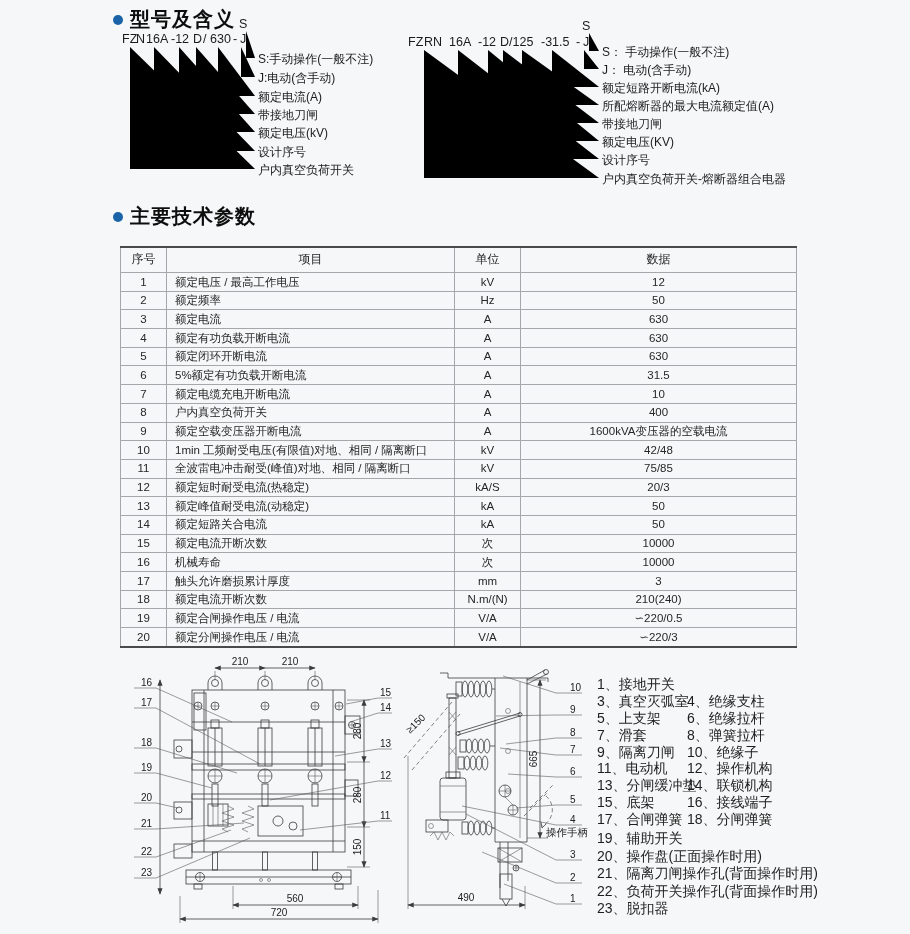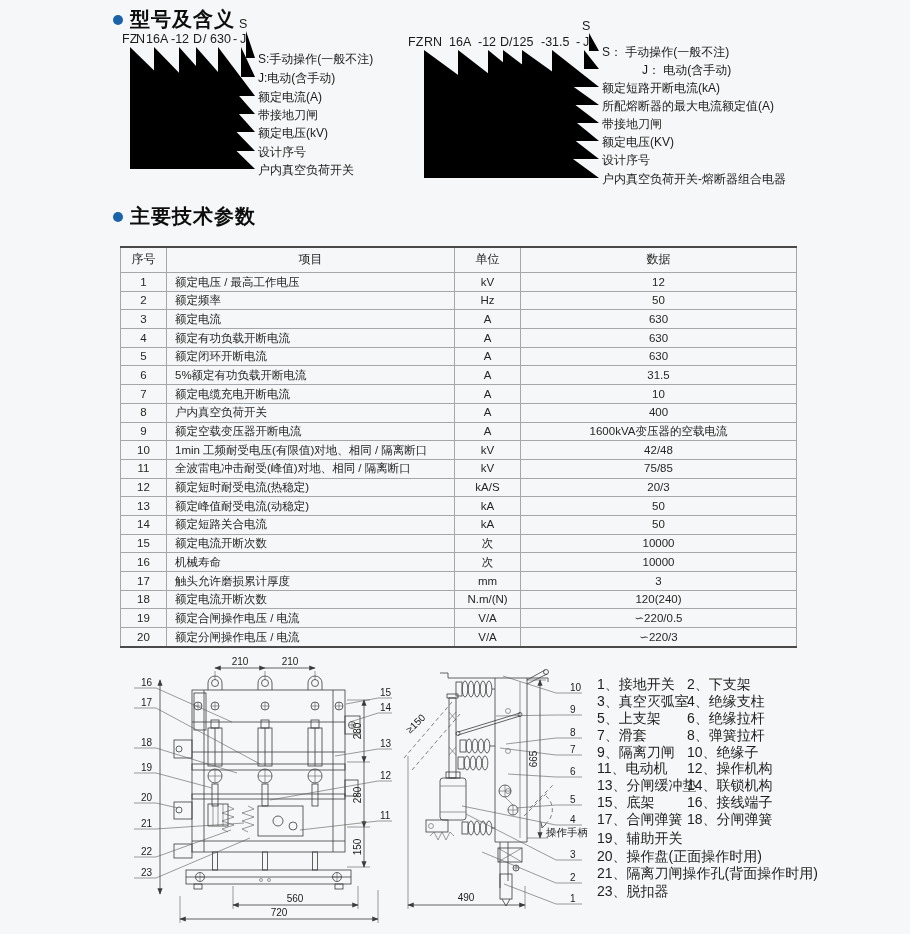--- a/index.html
+++ b/index.html
@@ -109,21 +109,21 @@
   <span class="code-seg" style="left:8px;top:25px;">FZ</span>
   <span class="code-seg" style="left:24px;top:25px;">RN</span>
   <span class="code-seg" style="left:49px;top:25px;">16A</span>
   <span class="code-seg" style="left:78px;top:25px;">-12</span>
   <span class="code-seg" style="left:100px;top:25px;">D</span>
   <span class="code-seg" style="left:109px;top:25px;">/125</span>
   <span class="code-seg" style="left:141px;top:25px;">-31.5</span>
   <span class="code-seg" style="left:176px;top:25px;">-</span>
   <span class="code-seg" style="left:183px;top:25px;">J</span>
   <span class="m-label" style="top:34px;">S： 手动操作(一般不注)</span>
-  <span class="m-label" style="top:52px;margin-left:40px;">J： 电动(含手动)</span>
+  <span class="m-label" style="top:52px;">J： 电动(含手动)</span>
   <span class="m-label" style="top:70px;">额定短路开断电流(kA)</span>
   <span class="m-label" style="top:88px;">所配熔断器的最大电流额定值(A)</span>
   <span class="m-label" style="top:106px;">带接地刀闸</span>
   <span class="m-label" style="top:124px;">额定电压(KV)</span>
   <span class="m-label" style="top:142px;">设计序号</span>
   <span class="m-label" style="top:161px;">户内真空负荷开关-熔断器组合电器</span>
 </div>
 
 <div class="sec-head" id="head-params">
   <span class="bullet" style="background: rgb(26, 99, 169);"></span>
@@ -263,21 +263,21 @@
         <td class="c-no">17</td>
         <td class="c-item">触头允许磨损累计厚度</td>
         <td class="c-unit">mm</td>
         <td class="c-data">3</td>
       </tr>
 
       <tr>
         <td class="c-no">18</td>
         <td class="c-item">额定电流开断次数</td>
         <td class="c-unit">N.m/(N)</td>
-        <td class="c-data">120(240)</td>
+        <td class="c-data">210(240)</td>
       </tr>
 
       <tr>
         <td class="c-no">19</td>
         <td class="c-item">额定合闸操作电压 / 电流</td>
         <td class="c-unit">V/A</td>
         <td class="c-data">∽220/0.5</td>
       </tr>
 
       <tr>
@@ -582,21 +582,20 @@
     <text x="174" y="225">2</text>
     <text x="174" y="246">1</text>
   </g>
 </svg>
 
 <div id="parts-list">
   <div id="parts-pairs">
 
       <div class="part-row">
         <span class="part-c1">1、接地开关</span>
-        <span class="part-c2">2、下支架</span>
       </div>
 
       <div class="part-row">
         <span class="part-c1">3、真空灭弧室</span>
         <span class="part-c2">4、绝缘支柱</span>
       </div>
 
       <div class="part-row">
         <span class="part-c1">5、上支架</span>
         <span class="part-c2">6、绝缘拉杆</span>
@@ -633,16 +632,17 @@
       </div>
     </div>
   <div id="parts-singles">
 
       <div class="part-row single">19、辅助开关</div>
 
       <div class="part-row single">20、操作盘(正面操作时用)</div>
 
       <div class="part-row single">21、隔离刀闸操作孔(背面操作时用)</div>
 
+      <div class="part-row single">22、负荷开关操作孔(背面操作时用)</div>
 
       <div class="part-row single">23、脱扣器</div>
     </div>
 </div>
 
 </body></html>

